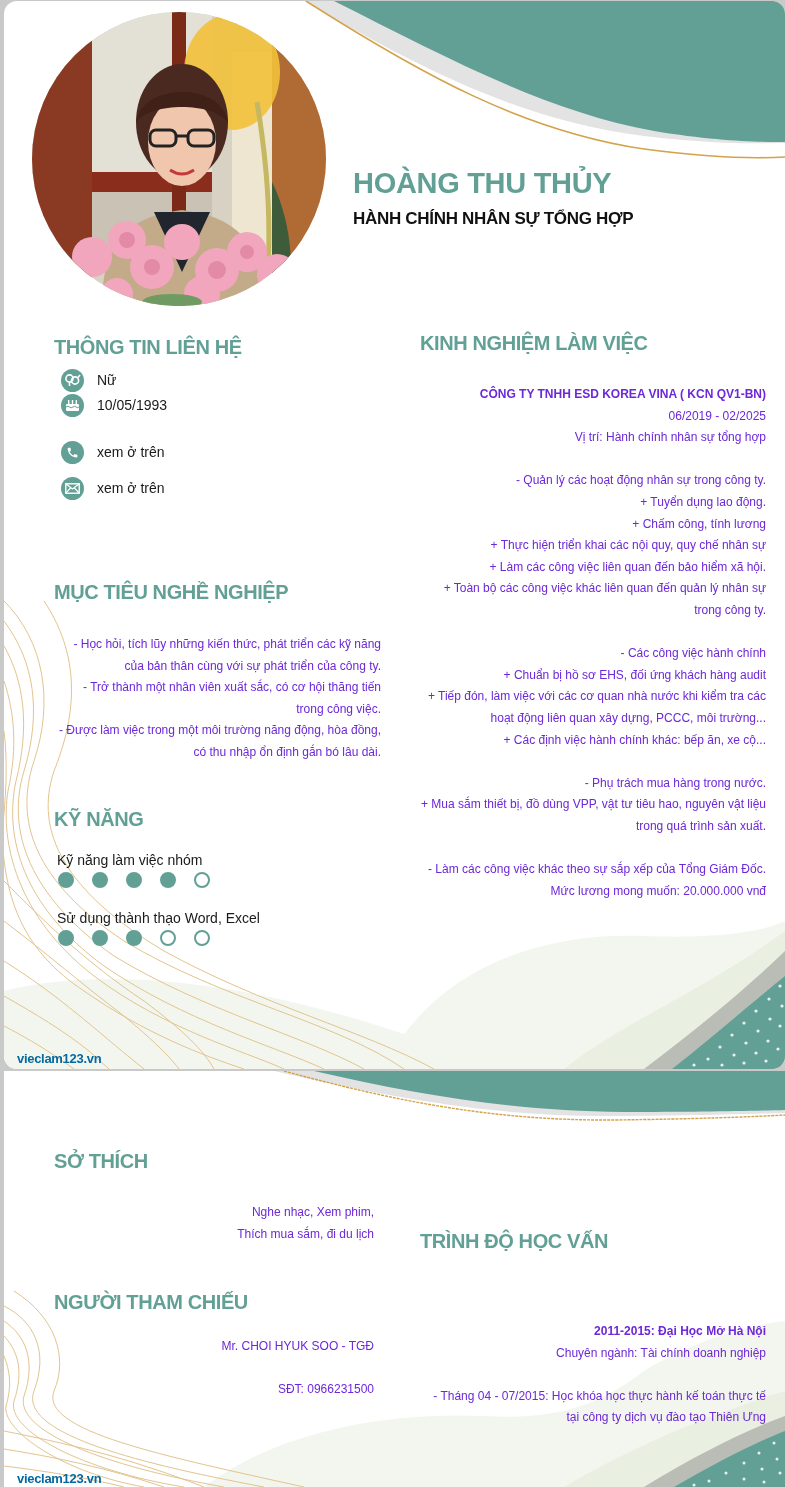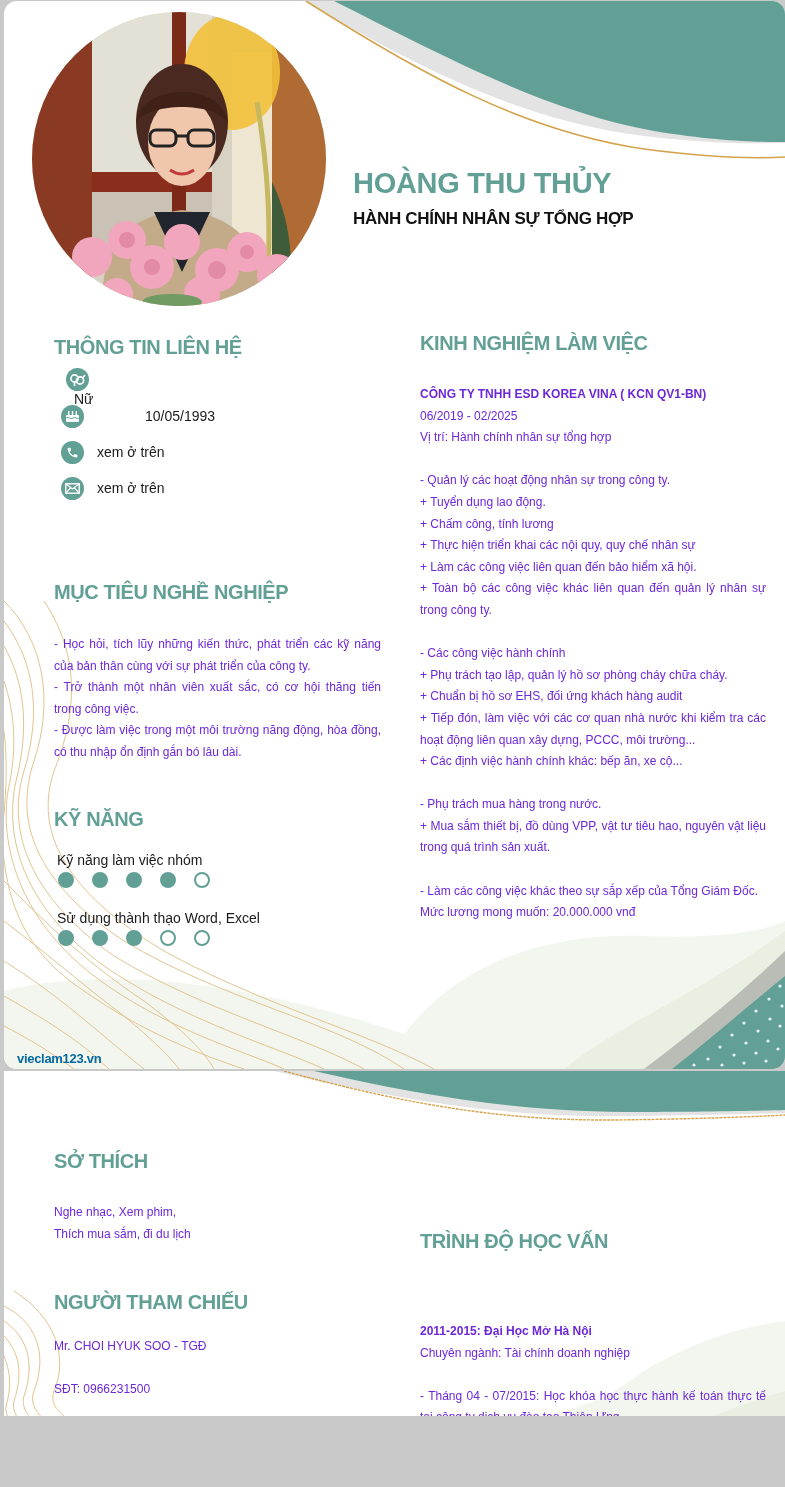--- a/index.html
+++ b/index.html
@@ -8,21 +8,21 @@
     background: #c9c9c9;
     font-family: "Liberation Sans", "DejaVu Sans", sans-serif;
     color: #1a1a1a;
     position: relative;
   }
   .page {
     position: absolute; left: 4px; width: 781px; background: #ffffff;
     overflow: hidden;
   }
   #page1 { top: 1px; height: 1068px; border-radius: 13px; }
-  #page2 { top: 1071px; height: 345px; text-decoration: underline; }
+  #page2 { top: 1071px; height: 416px; text-decoration: underline; }
   .deco { position: absolute; left: 0; top: 0; pointer-events: none; }
 
   .photo {
     position: absolute; left: 28px; top: 11px; width: 294px; height: 294px;
     border-radius: 50%; overflow: hidden;
   }
   .name {
     position: absolute; left: 349px; top: 166px;
     font-size: 29px; font-weight: bold; color: #62a096; letter-spacing: -0.3px;
     white-space: nowrap;
@@ -48,21 +48,21 @@
     display: flex; align-items: center; justify-content: center; flex: 0 0 23px;
   }
   .contact-text { margin-left: 13px; font-size: 14px; color: #1a1a1a; white-space: nowrap; }
   .skill-label { position: absolute; left: 53px; font-size: 14px; white-space: nowrap; }
   .dots { position: absolute; left: 54px; display: flex; }
   .dot {
     width: 16px; height: 16px; border-radius: 50%; margin-right: 18px;
     box-sizing: border-box; border: 2.5px solid #62a096; background: #fff;
   }
   .dot.filled { background: #62a096; }
-  .line { display: block; min-height: 21.6px; }
+  .line { display: block; min-height: 21.6px; text-align: right; }
   .bold { font-weight: bold; }
   .watermark {
     position: absolute; left: 13px; font-size: 13px; font-weight: bold; color: #0369a1;
     letter-spacing: -0.3px;
   }
 </style>
 </head>
 <body>
 
 <div class="page" id="page1">
@@ -163,32 +163,32 @@
           <ellipse cx="230" cy="290" rx="26" ry="8"></ellipse>
         </g>
     </svg>
   </div>
 
   <div class="name">HOÀNG THU THỦY</div>
   <div class="job-title">HÀNH CHÍNH NHÂN SỰ TỔNG HỢP</div>
 
   <div class="section-title" style="left:50px; top:335px;">THÔNG TIN LIÊN HỆ</div>
 
-  <div class="contact-row" style="top:367px;flex-direction:column;">
+  <div class="contact-row" style="top:367px;">
     <span class="contact-icon">
       <svg width="17" height="14" viewBox="0 0 17 14">
           <circle cx="5.5" cy="5.5" r="3.6" fill="none" stroke="#fff" stroke-width="1.6"></circle>
           <circle cx="11" cy="7.5" r="3.6" fill="none" stroke="#fff" stroke-width="1.6"></circle>
           <line x1="5.5" y1="9" x2="5.5" y2="13" stroke="#fff" stroke-width="1.6"></line>
           <line x1="13.5" y1="5" x2="16" y2="2" stroke="#fff" stroke-width="1.6"></line>
         </svg>
     </span>
     <span class="contact-text">Nữ</span>
   </div>
-  <div class="contact-row" style="top:403px;gap:48px;">
+  <div class="contact-row" style="top:392px;">
     <span class="contact-icon">
       <svg width="15" height="14" viewBox="0 0 15 14">
           <rect x="1" y="6" width="13" height="7" rx="1" fill="#fff"></rect>
           <path d="M1,9 Q3,7.5 4.5,9 T8,9 T11,9 T14,9" stroke="#62a096" stroke-width="1" fill="none"></path>
           <rect x="3" y="2" width="1.4" height="4" fill="#fff"></rect>
           <rect x="6.8" y="2" width="1.4" height="4" fill="#fff"></rect>
           <rect x="10.6" y="2" width="1.4" height="4" fill="#fff"></rect>
         </svg>
     </span>
     <span class="contact-text">10/05/1993</span>
@@ -243,21 +243,20 @@
     <span class="line">Vị trí: Hành chính nhân sự tổng hợp</span>
     <span class="line"></span>
     <span class="line">- Quản lý các hoạt động nhân sự trong công ty.</span>
     <span class="line">+ Tuyển dụng lao động.</span>
     <span class="line">+ Chấm công, tính lương</span>
     <span class="line">+ Thực hiện triển khai các nội quy, quy chế nhân sự</span>
     <span class="line">+ Làm các công việc liên quan đến bảo hiểm xã hội.</span>
     <span class="line">+ Toàn bộ các công việc khác liên quan đến quản lý nhân sự trong công ty.</span>
     <span class="line"></span>
     <span class="line">- Các công việc hành chính</span>
-    <span class="line">+ Phụ trách tạo lập, quản lý hồ sơ phòng cháy chữa cháy.</span>
     <span class="line">+ Chuẩn bị hồ sơ EHS, đối ứng khách hàng audit</span>
     <span class="line">+ Tiếp đón, làm việc với các cơ quan nhà nước khi kiểm tra các hoạt động liên quan xây dựng, PCCC, môi trường...</span>
     <span class="line">+ Các định việc hành chính khác: bếp ăn, xe cộ...</span>
     <span class="line"></span>
     <span class="line">- Phụ trách mua hàng trong nước.</span>
     <span class="line">+ Mua sắm thiết bị, đồ dùng VPP, vật tư tiêu hao, nguyên vật liệu trong quá trình sản xuất.</span>
     <span class="line"></span>
     <span class="line">- Làm các công việc khác theo sự sắp xếp của Tổng Giám Đốc.</span>
     <span class="line">Mức lương mong muốn: 20.000.000 vnđ</span>
   </div>

